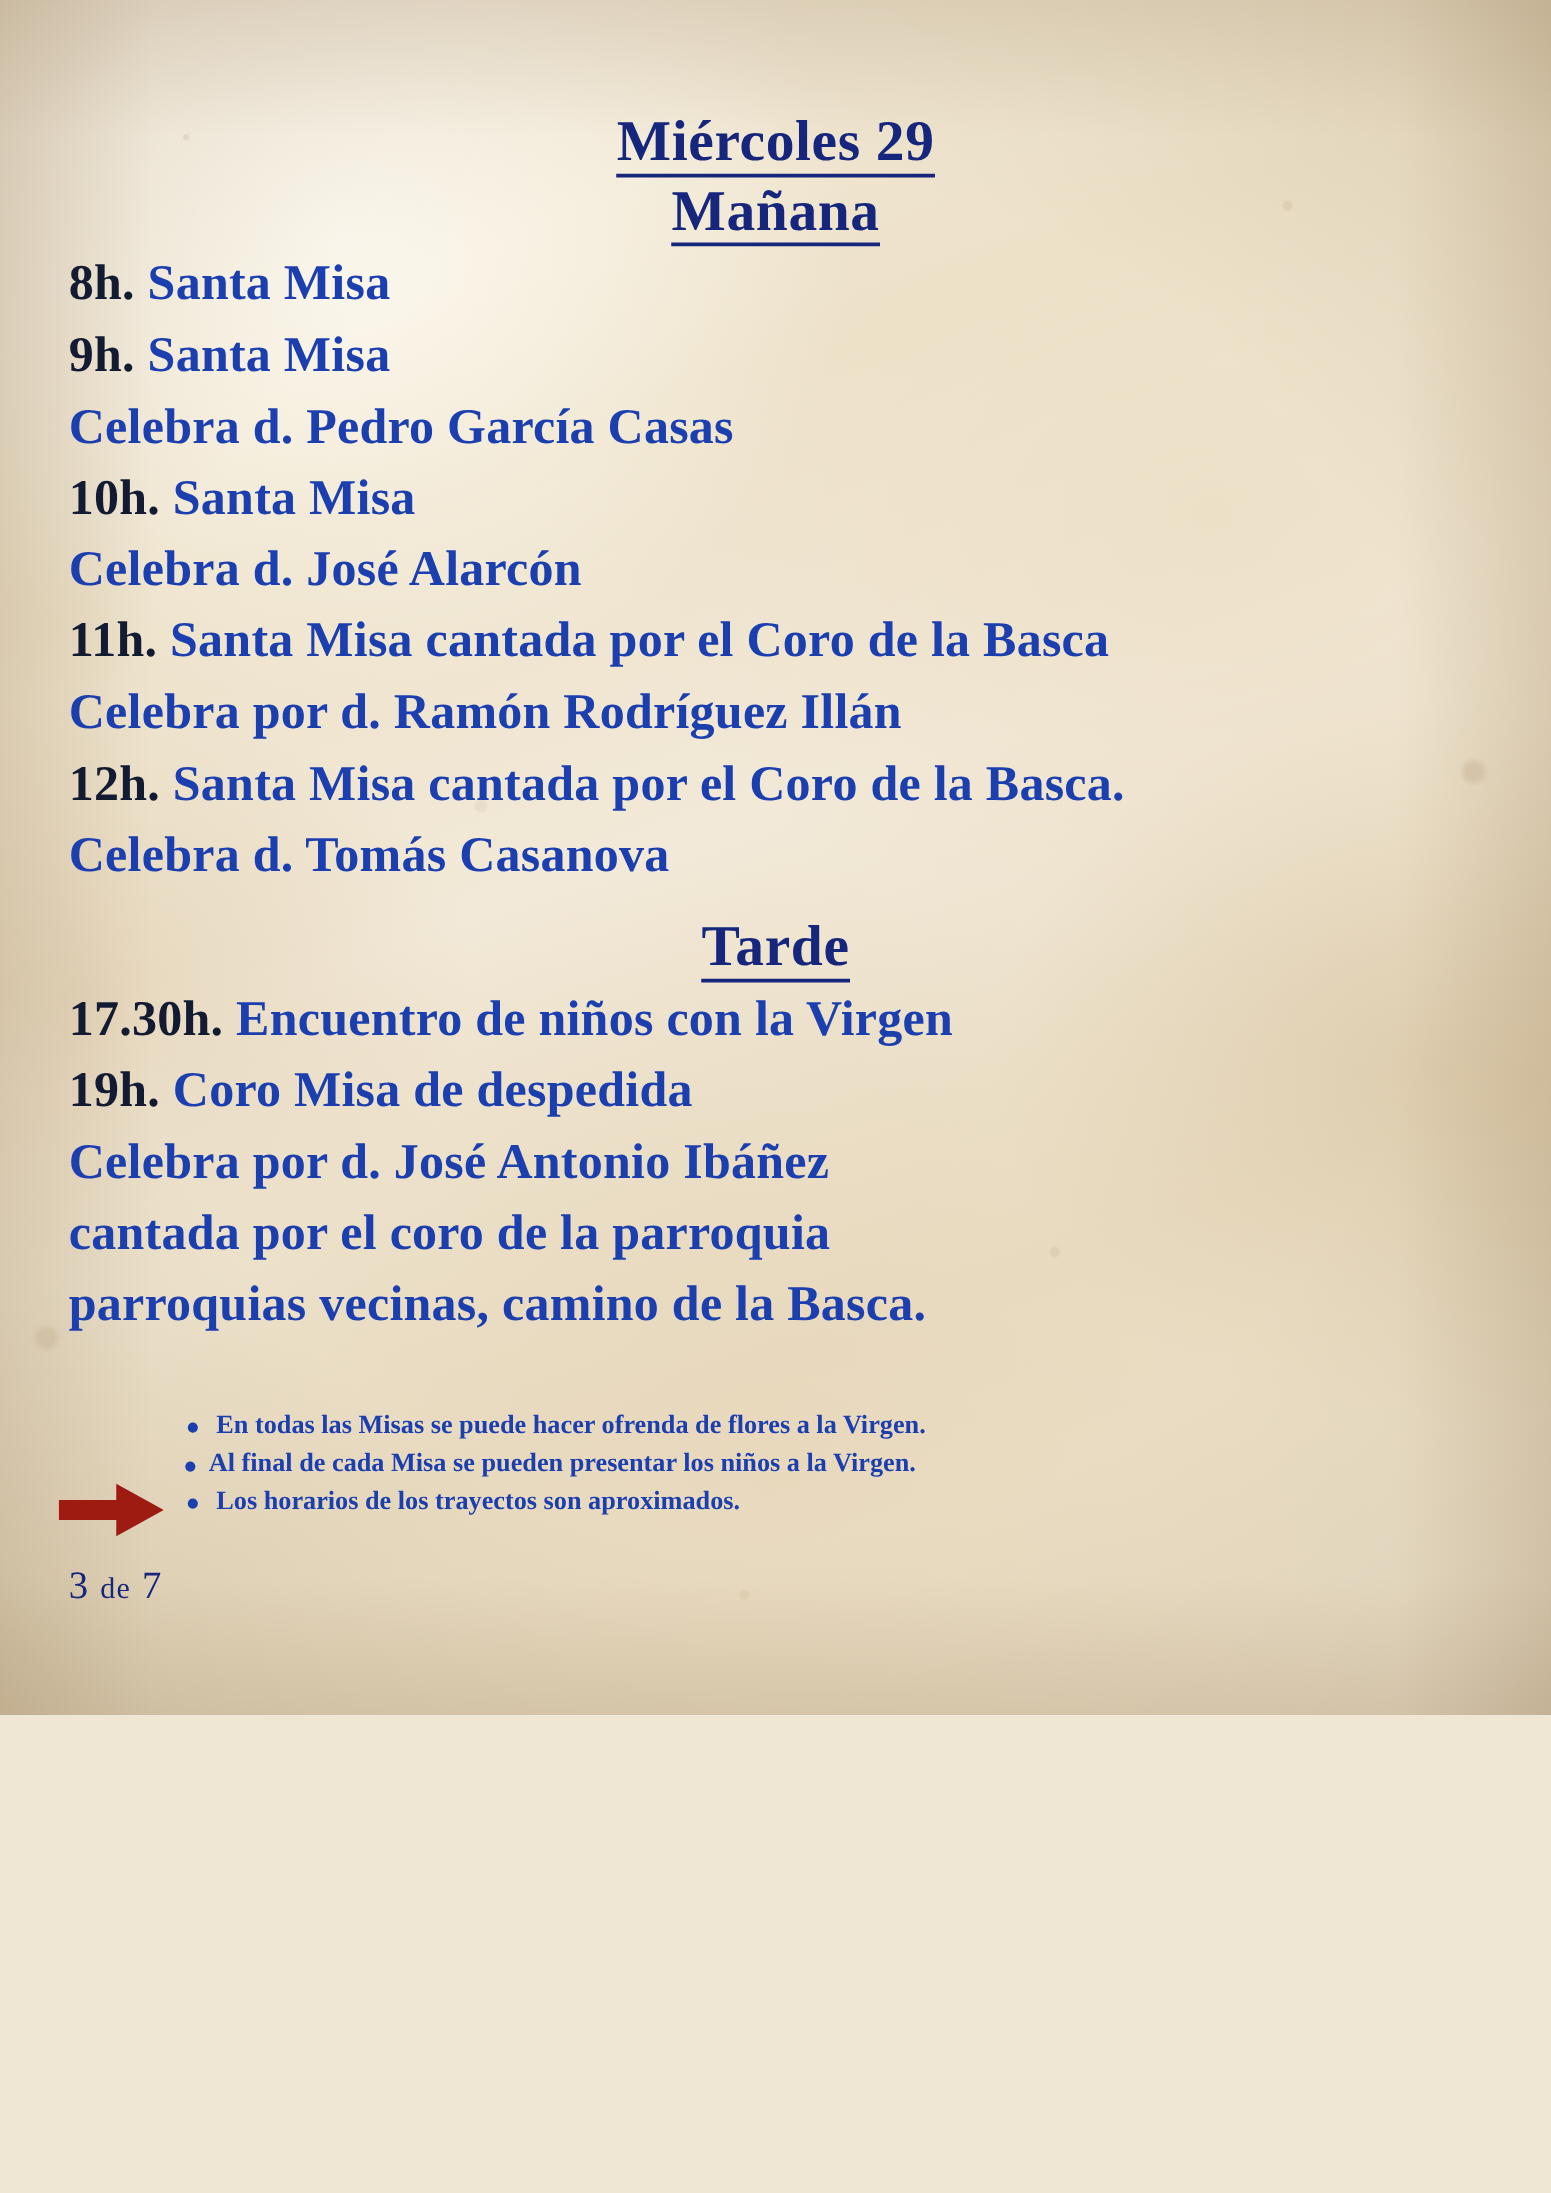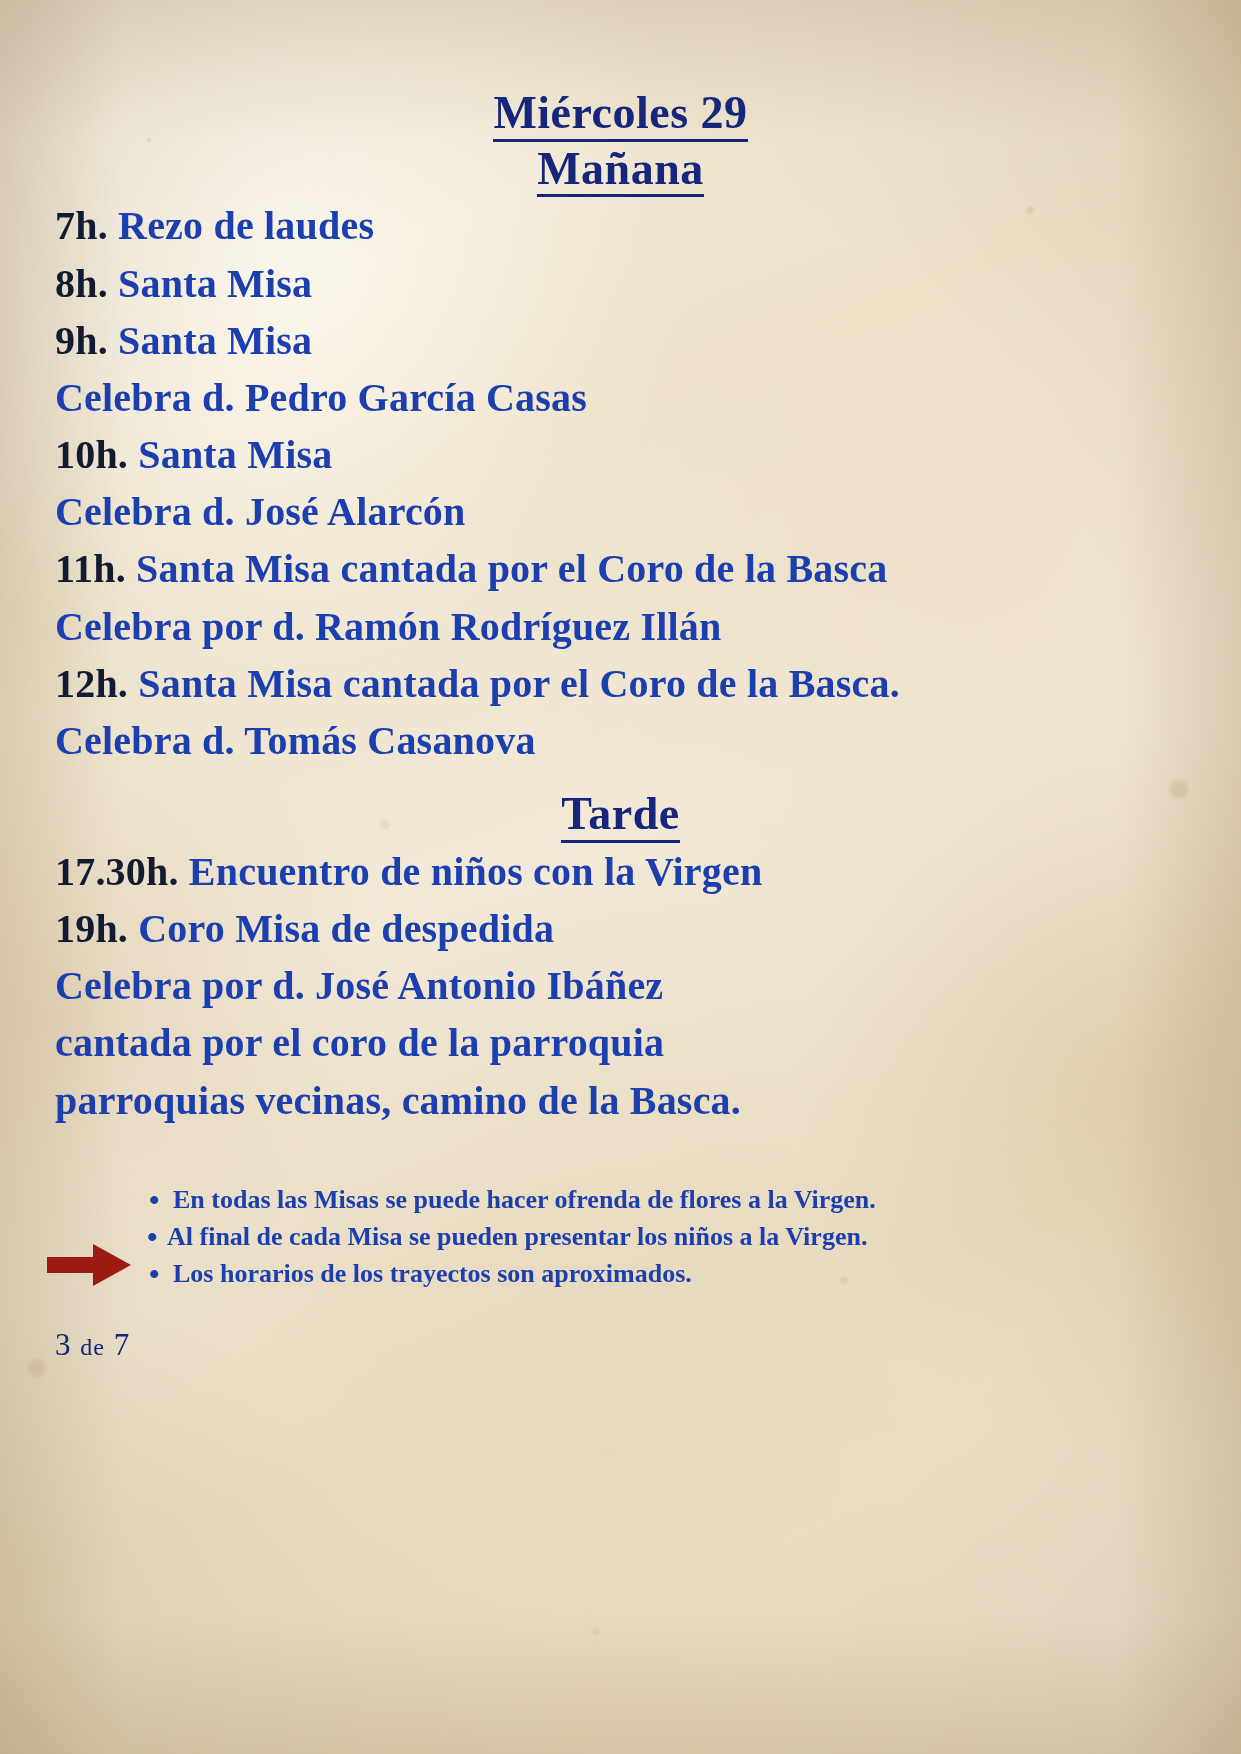--- a/index.html
+++ b/index.html
@@ -11,21 +11,21 @@
     height: 1754px;
     overflow: hidden;
     font-family: "Liberation Serif", serif;
     background: #efe6d4;
   }
 
   
   .page {
     position: relative;
     width: 1241px;
-    height: 1754px;
+    height: 1372px;
     box-sizing: border-box;
     background:
       radial-gradient(ellipse 55% 45% at 22% 14%, rgba(255,252,244,0.85) 0%, rgba(255,252,244,0) 60%),
       radial-gradient(ellipse 60% 40% at 78% 30%, rgba(236,222,196,0.75) 0%, rgba(236,222,196,0) 65%),
       radial-gradient(ellipse 70% 50% at 50% 85%, rgba(232,216,188,0.8) 0%, rgba(232,216,188,0) 70%),
       radial-gradient(ellipse 40% 30% at 92% 62%, rgba(214,192,158,0.55) 0%, rgba(214,192,158,0) 70%),
       radial-gradient(ellipse 35% 25% at 6% 58%, rgba(221,201,168,0.55) 0%, rgba(221,201,168,0) 70%),
       linear-gradient(160deg, #f4ecdc 0%, #ede2ca 28%, #f2e9d8 48%, #e8dcc2 72%, #efe5d1 100%);
     overflow: hidden;
   }
@@ -111,21 +111,21 @@
   }
   .notes {
     list-style: none;
     margin: 0;
     padding: 0;
   }
   .notes li {
     position: relative;
     color: #1c3fb0;
     font-weight: bold;
-    font-size: 26px;
+    font-size: 21px;
     line-height: 1.28;
     padding-left: 26px;
     margin-bottom: 4px;
   }
   .notes li::before {
     content: "•";
     position: absolute;
     left: 2px;
     top: -2px;
     font-size: 30px;
@@ -150,24 +150,20 @@
   <div class="content">
 
     <div class="heading day">
       <span>Miércoles  29</span>
     </div>
     <div class="heading part">
       <span>Mañana</span>
     </div>
 
     <div>
-      <div class="line">
-        <span class="t">7h.</span>
-        <span>Rezo de laudes</span>
-      </div>
       <div class="line">
         <span class="t">8h.</span>
         <span>Santa Misa</span>
       </div>
       <div class="line">
         <span class="t">9h.</span>
         <span>Santa Misa</span>
       </div>
       <div class="line">
         <span>Celebra d. Pedro García Casas</span>

